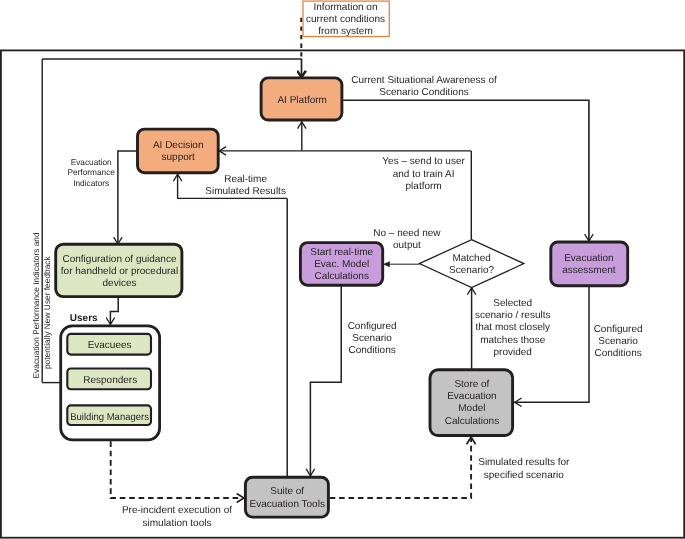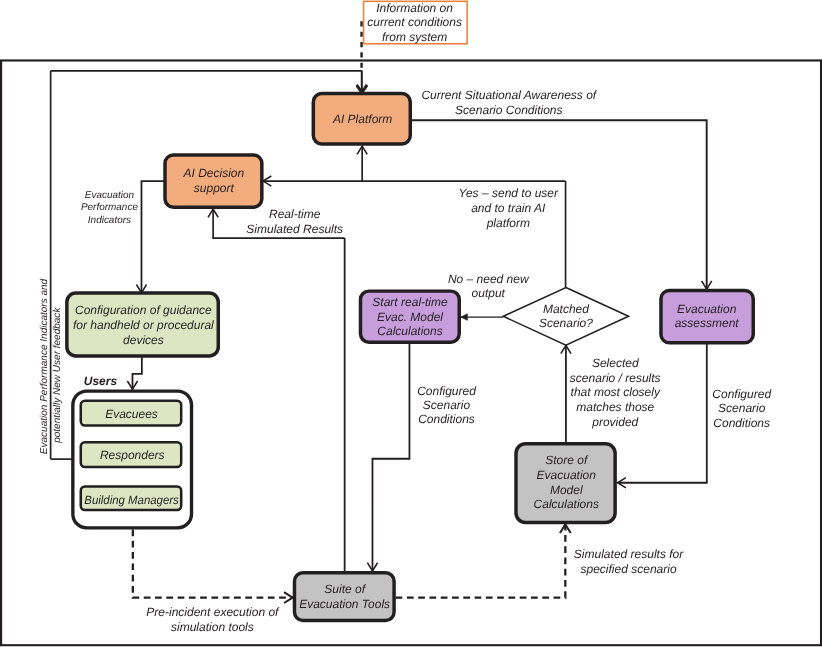--- a/index.html
+++ b/index.html
@@ -1,19 +1,19 @@
 <!DOCTYPE html>
 <html><head>
 <meta charset="utf-8">
 <title>Evacuation AI Platform Flow Diagram</title>
 <style>
   html,body{margin:0;padding:0;background:#ffffff;}
   body{width:685px;height:539px;overflow:hidden;
        font-family:"Liberation Sans", sans-serif;}
-  #diagram{position:relative;width:685px;height:527px;font-style:italic;}
+  #diagram{position:relative;width:685px;height:527px;}
   svg{display:block;}
   text{font-family:"Liberation Sans", sans-serif; fill:#231f20;
        -webkit-font-smoothing:antialiased; text-rendering:geometricPrecision;}
 </style>
 </head>
 <body>
 
 <div id="diagram">
 <svg id="svg" width="685" height="539" viewBox="0 0 685 539">
   <defs>

